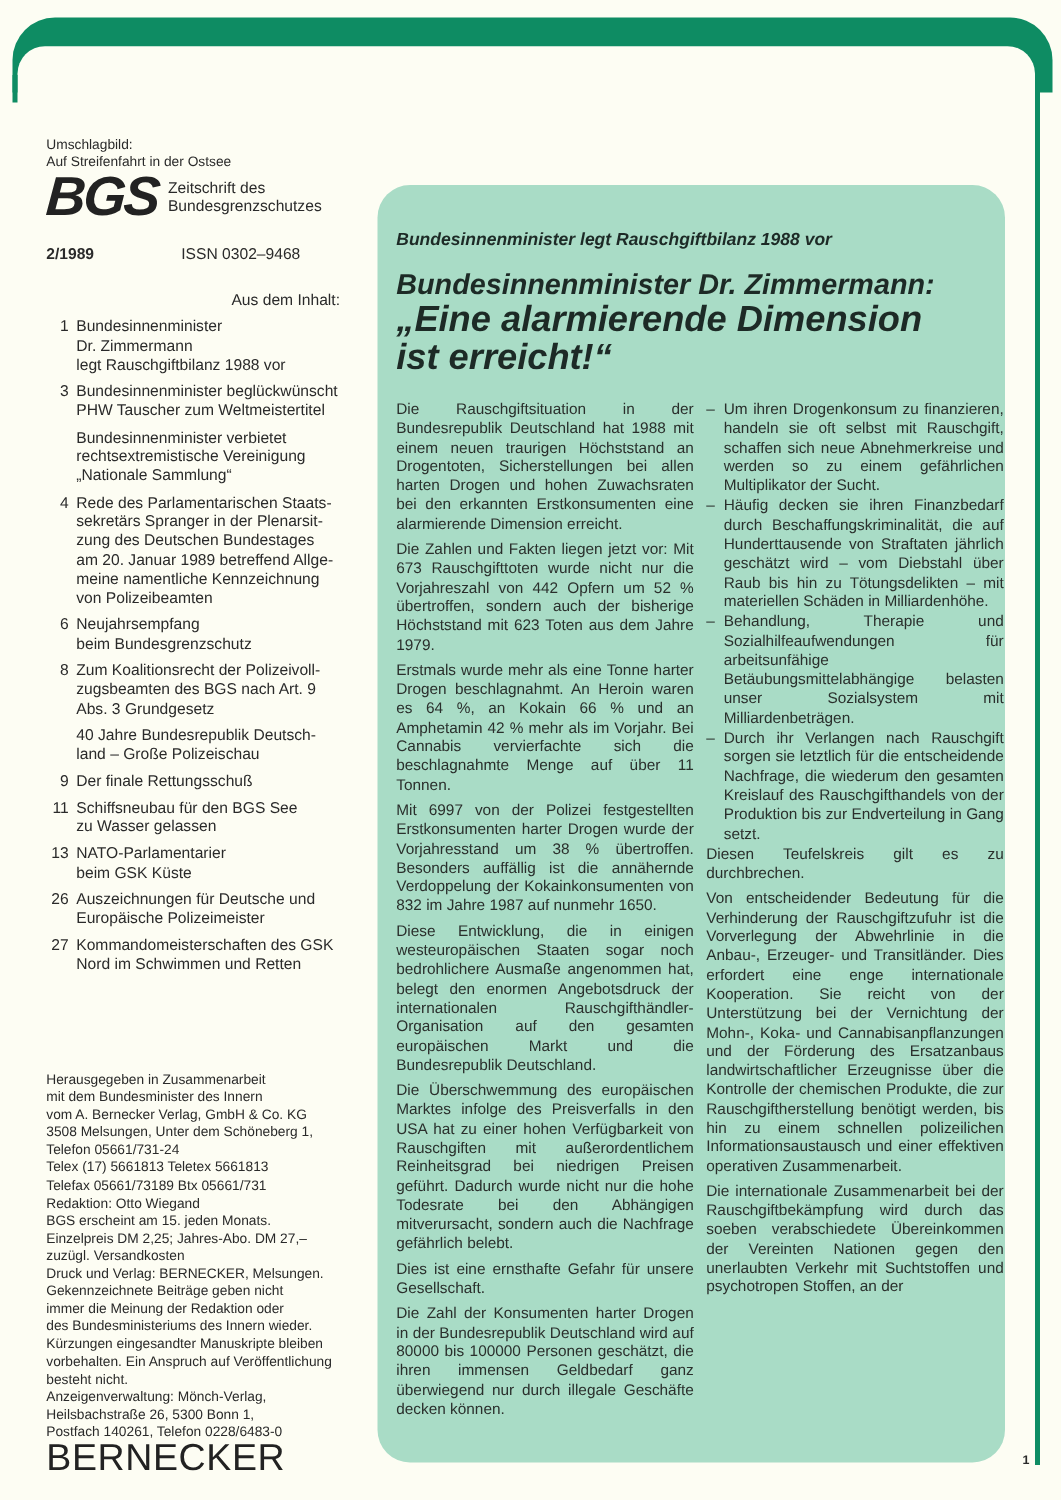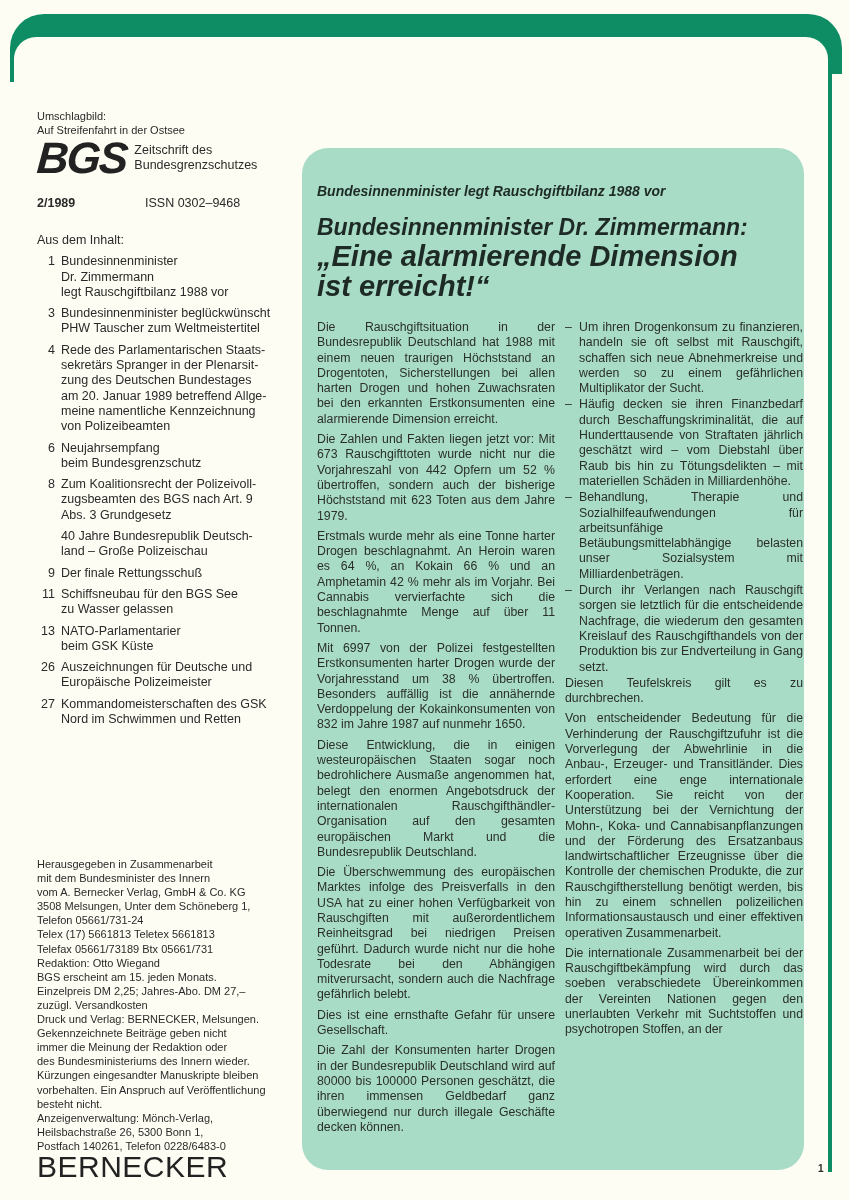--- a/index.html
+++ b/index.html
@@ -24,21 +24,21 @@
     position:absolute; left:10px; top:60px; width:4px; height:22px;
     background:#0e8c63;
   }
   .cover-caption { position:absolute; left:37px; top:109px; font-size:11px; line-height:14px; }
   .logo-row { position:absolute; left:37px; top:138px; display:flex; align-items:center; }
   .logo { font-weight:900; font-style:italic; font-size:44px; letter-spacing:-2px; color:#222; line-height:40px; transform:skewX(-4deg); }
   .logo-sub { margin-left:8px; font-size:12.5px; line-height:15px; }
   .issue-row { position:absolute; left:37px; top:196px; font-size:12.5px; display:flex; }
   .issue-row .issue { font-weight:bold; width:108px; }
   .toc { position:absolute; left:37px; top:233px; width:235px; font-size:12.5px; line-height:15.3px; }
-  .toc-title { margin-bottom:6px; }
+  .toc-title { margin-bottom:6px;text-align:right; }
   .toc-item { display:flex; margin-bottom:6px; }
   .toc-num { width:24px; text-align:right; flex:none; padding-right:6px; box-sizing:border-box; }
   .toc-text { flex:1; white-space:pre-line; }
   .imprint { position:absolute; left:37px; top:857px; width:240px; font-size:11px; line-height:14.1px; white-space:pre-line; }
   .bernecker { position:absolute; left:37px; top:1152px; font-family:"Liberation Sans", sans-serif; font-weight:400; font-size:30px; letter-spacing:0.5px; line-height:30px; color:#222; }
   .panel {
     position:absolute; left:302px; top:148px; width:502px; height:1022px;
     background:#a9dcc6; border-radius:26px;
   }
   .kicker { position:absolute; left:317px; top:183px; font-weight:bold; font-style:italic; font-size:14px; color:#1d2a26; }
@@ -86,20 +86,26 @@
       <div class="toc-item">
         <span class="toc-num">1</span>
         <span class="toc-text">Bundesinnenminister
 Dr. Zimmermann
 legt Rauschgiftbilanz 1988 vor</span>
       </div>
       <div class="toc-item">
         <span class="toc-num">3</span>
         <span class="toc-text">Bundesinnenminister beglückwünscht
 PHW Tauscher zum Weltmeistertitel</span>
+      </div>
+      <div class="toc-item">
+        <span class="toc-num"></span>
+        <span class="toc-text">Bundesinnenminister verbietet
+rechtsextremistische Vereinigung
+„Nationale Sammlung“</span>
       </div>
       <div class="toc-item">
         <span class="toc-num">4</span>
         <span class="toc-text">Rede des Parlamentarischen Staats-
 sekretärs Spranger in der Plenarsit-
 zung des Deutschen Bundestages
 am 20. Januar 1989 betreffend Allge-
 meine namentliche Kennzeichnung
 von Polizeibeamten</span>
       </div>

